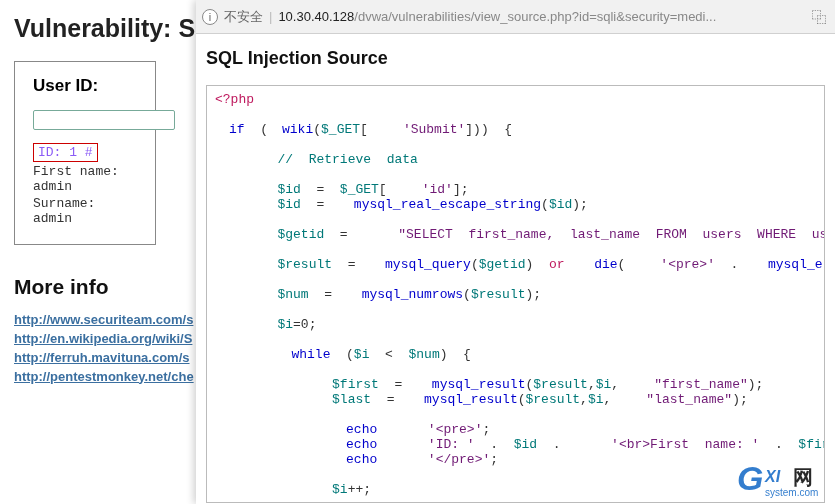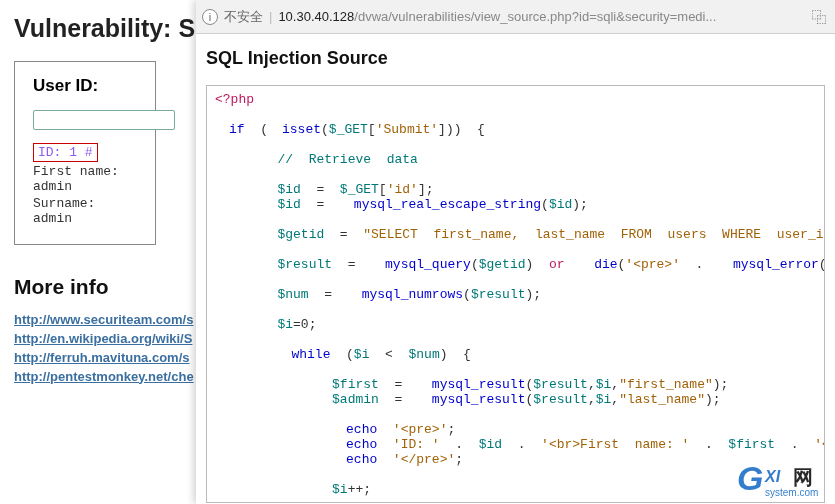--- a/index.html
+++ b/index.html
@@ -27,21 +27,21 @@
   .addr-trans { width: 20px; text-align: center; color: #555; font-size: 15px; }
 
   .popup-body { padding: 14px 10px 0 10px; flex: 1; overflow: hidden; position: relative; }
   .popup-title { font-size: 18px; font-weight: bold; color: #111; margin: 0 0 16px 0; }
   
   .code-box { border: 1px solid #bbb; padding: 6px 8px; font-family: SimSun, "NSimSun", "Courier New", monospace; font-size: 13px; line-height: 15px; white-space: pre; color: #333; height: 418px; overflow: hidden; }
   .kw-magenta { color: #be185d; }
   .kw-blue { color: #0000cc; margin-left: 14px; }
   .kw-teal { color: #007878; }
   .kw-comment { color: #007878; text-align: right; }
-  .kw-string { color: #a16207; }
+  .kw-string { color: #701a75; margin-left: 35px; }
 
   .watermark { position: absolute; right: 4px; bottom: 4px; pointer-events: none; opacity: 0.9; }
   .watermark svg { display: block; }
 </style>
 </head>
 <body>
 
 <div class="bg-page">
   <h1 class="bg-title">Vulnerability: S</h1>
   <div class="form-box">
@@ -65,39 +65,39 @@
     <span class="addr-sep">|</span>
     <span class="addr-url">
       <span>10.30.40.128</span><span class="dim">/dvwa/vulnerabilities/view_source.php?id=sqli&amp;security=medi...</span>
     </span>
     <span class="addr-trans">⿻</span>
   </div>
   <div class="popup-body">
     <h2 class="popup-title">SQL Injection Source</h2>
     <div class="code-box"><span class="kw-magenta">&lt;?php</span>
 
-<span class="kw-blue">if</span>  (<span class="kw-blue">isset</span>(<span class="kw-teal">$_GET</span>[<span class="kw-string">'Submit'</span>]))  {
+<span class="kw-blue">if</span>  (<span class="kw-blue">wiki</span>(<span class="kw-teal">$_GET</span>[<span class="kw-string">'Submit'</span>]))  {
 
         <span class="kw-comment">//  Retrieve  data</span>
 
         <span class="kw-teal">$id</span>  =  <span class="kw-teal">$_GET</span>[<span class="kw-string">'id'</span>];
         <span class="kw-teal">$id</span>  =  <span class="kw-blue">mysql_real_escape_string</span>(<span class="kw-teal">$id</span>);
 
         <span class="kw-teal">$getid</span>  =  <span class="kw-string">"SELECT  first_name,  last_name  FROM  users  WHERE  user_id  = </span>;
 
         <span class="kw-teal">$result</span>  =  <span class="kw-blue">mysql_query</span>(<span class="kw-teal">$getid</span>)  <span class="kw-magenta">or</span>  <span class="kw-blue">die</span>(<span class="kw-string">'&lt;pre&gt;'</span>  .  <span class="kw-blue">mysql_error</span>()  .    );
 
         <span class="kw-teal">$num</span>  =  <span class="kw-blue">mysql_numrows</span>(<span class="kw-teal">$result</span>);
 
         <span class="kw-teal">$i</span>=<span>0</span>;
 
         <span class="kw-blue">while</span>  (<span class="kw-teal">$i</span>  <span>&lt;</span>  <span class="kw-teal">$num</span>)  {
 
                <span class="kw-teal">$first</span>  =  <span class="kw-blue">mysql_result</span>(<span class="kw-teal">$result</span>,<span class="kw-teal">$i</span>,<span class="kw-string">"first_name"</span>);
-               <span class="kw-teal">$admin</span>  =  <span class="kw-blue">mysql_result</span>(<span class="kw-teal">$result</span>,<span class="kw-teal">$i</span>,<span class="kw-string">"last_name"</span>);
+               <span class="kw-teal">$last</span>  =  <span class="kw-blue">mysql_result</span>(<span class="kw-teal">$result</span>,<span class="kw-teal">$i</span>,<span class="kw-string">"last_name"</span>);
 
                <span class="kw-blue">echo</span>  <span class="kw-string">'&lt;pre&gt;'</span>;
                <span class="kw-blue">echo</span>  <span class="kw-string">'ID: '</span>  .  <span class="kw-teal">$id</span>  .  <span class="kw-string">'&lt;br&gt;First  name: '</span>  .  <span class="kw-teal">$first</span>  .  <span class="kw-string">'&lt;br&gt;Surname: '</span>
                <span class="kw-blue">echo</span>  <span class="kw-string">'&lt;/pre&gt;'</span>;
 
                <span class="kw-teal">$i</span>++;</div>
 
     <div class="watermark">
       <svg width="96" height="40" viewBox="0 0 96 40">
         <text x="2" y="30" font-family="Arial" font-size="34" font-weight="bold" font-style="italic" fill="#1e70c9">G</text>

